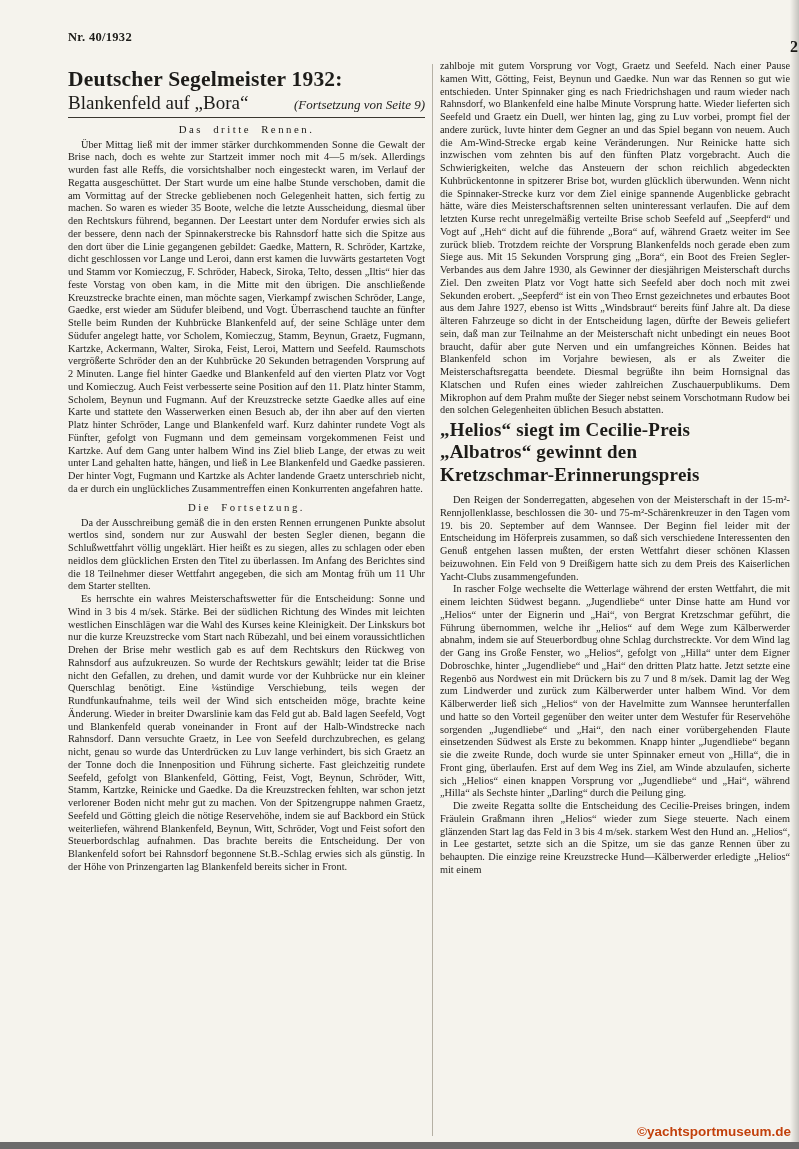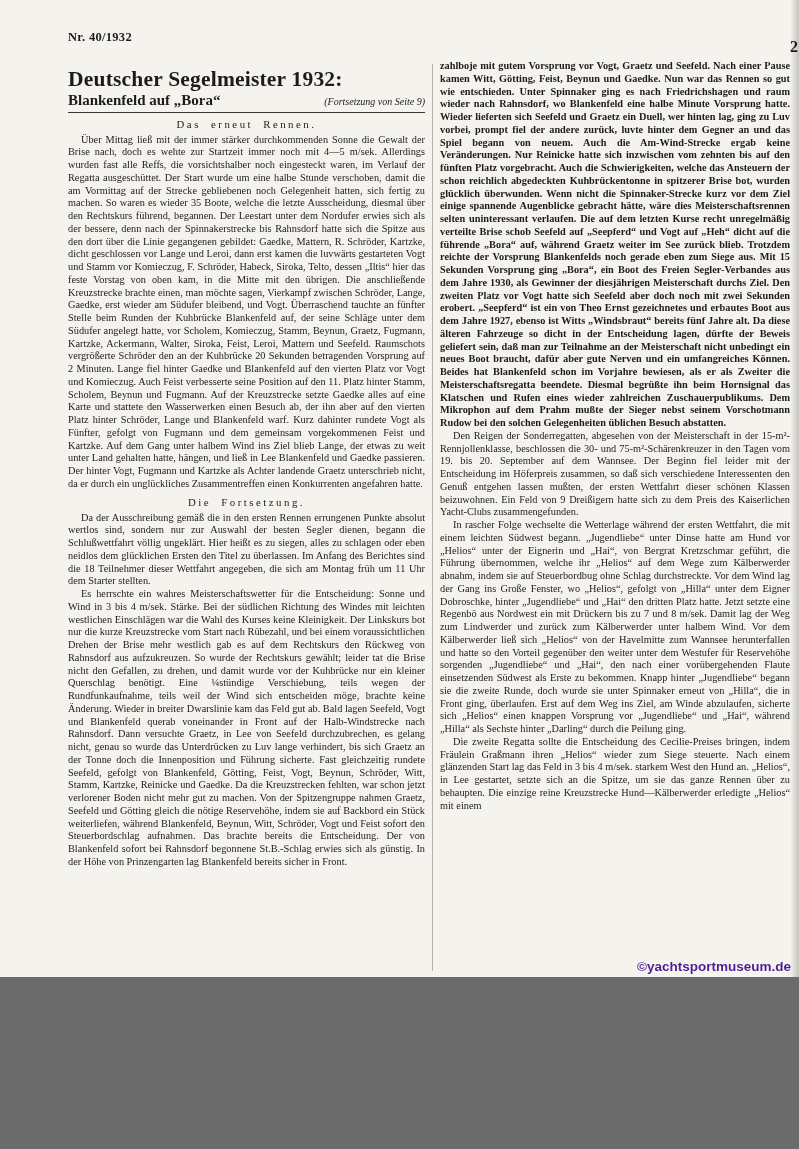--- a/index.html
+++ b/index.html
@@ -1,18 +1,18 @@
 <!DOCTYPE html>
 <html lang="de"><head>
 <meta charset="utf-8">
 <style>
   html,body { margin:0; padding:0; background:#6b6b6b; }
   .page {
     position:relative;
-    width:799px; height:977px;
+    width:799px; height:1142px;
     margin:0 auto;
     background:#f5f3ed;
     overflow:hidden;
     font-family:"Liberation Serif", serif;
     color:#1d1c19;
   }
   .edge-shadow {
     position:absolute; top:0; right:0; width:9px; height:100%;
     background:linear-gradient(to right, rgba(0,0,0,0), rgba(0,0,0,0.20));
     pointer-events:none;
@@ -36,56 +36,56 @@
   .article-title {
     margin:8px 0 1px 0;
     font-size:21.5px; font-weight:bold; letter-spacing:0.2px;
     line-height:1.05;
   }
   .subtitle-row {
     display:flex; justify-content:space-between; align-items:baseline;
     border-bottom:1px solid #3a372f;
     padding-bottom:3px; margin-bottom:4px;
   }
-  .subtitle  { font-weight:bold; font-size:15px; }
-  .cont-note { font-style:italic; font-size:10px;margin-left:10px; }
+  .subtitle  { font-weight:normal; font-size:19px; }
+  .cont-note { font-style:italic; font-size:13px;margin-left:10px; }
 
   .section-heading {
     margin:5px 0 4px 0;
     font-weight:normal; font-size:10.8px;
     letter-spacing:2.5px; word-spacing:5px;
     text-align:center;
   }
 
   p.body {
     margin:0;
     font-size:10.3px; line-height:12.75px;
     text-align:justify;
     text-indent:13px;
     hyphens:auto;
   }
-  p.body.no-indent { text-indent:0;font-weight:bold; }
+  p.body.no-indent { text-indent:0; }
 
   .signature {
     text-align:right; padding-right:46px;
     font-size:10.8px; letter-spacing:2.5px;
     margin:4px 0 12px 0;
   }
 
   .article2-title {
     margin:2px 0 8px 0;
     font-size:19px; font-weight:bold;
     line-height:1.18; letter-spacing:0.2px;
   }
 
   .watermark {
     position:absolute; right:8px; bottom:3px;
     font-family:"Liberation Sans", sans-serif;
     font-size:13.5px; font-weight:bold;
-    color:#4c1d95;
+    color:#c2410c;
     text-shadow:0 0 2px rgba(255,255,255,0.9);
   }
 </style>
 </head>
 <body>
 
 <div class="page">
 
   <span class="issue-number">Nr. 40/1932</span>
   <span class="page-number">2</span>
@@ -94,33 +94,38 @@
 
     <div class="col-left">
       <div class="article-head">
         <h1 class="article-title">Deutscher Segelmeister 1932:</h1>
         <div class="subtitle-row">
           <span class="subtitle">Blankenfeld auf „Bora“</span>
           <span class="cont-note">(Fortsetzung von Seite 9)</span>
         </div>
       </div>
 
-      <h3 class="section-heading">Das erneut Rennen.</h3>
+      <h3 class="section-heading">Das dritte Rennen.</h3>
       <p class="body">Über Mittag ließ mit der immer stärker durchkommenden Sonne die Gewalt der Brise nach, doch es wehte zur Startzeit immer noch mit 4—5 m/sek. Allerdings wurden fast alle Reffs, die vorsichtshalber noch eingesteckt waren, im Verlauf der Regatta ausgeschüttet. Der Start wurde um eine halbe Stunde verschoben, damit die am Vormittag auf der Strecke gebliebenen noch Gelegenheit hatten, sich fertig zu machen. So waren es wieder 35 Boote, welche die letzte Ausscheidung, diesmal über den Rechtskurs führend, begannen. Der Leestart unter dem Nordufer erwies sich als der bessere, denn nach der Spinnakerstrecke bis Rahnsdorf hatte sich die Spitze aus den dort über die Linie gegangenen gebildet: Gaedke, Mattern, R. Schröder, Kartzke, dicht geschlossen vor Lange und Leroi, dann erst kamen die luvwärts gestarteten Vogt und Stamm vor Komieczug, F. Schröder, Habeck, Siroka, Telto, dessen „Iltis“ hier das feste Vorstag von oben kam, in die Mitte mit den übrigen. Die anschließende Kreuzstrecke brachte einen, man möchte sagen, Vierkampf zwischen Schröder, Lange, Gaedke, erst wieder am Südufer bleibend, und Vogt. Überraschend tauchte an fünfter Stelle beim Runden der Kuhbrücke Blankenfeld auf, der seine Schläge unter dem Südufer angelegt hatte, vor Scholem, Komieczug, Stamm, Beynun, Graetz, Fugmann, Kartzke, Ackermann, Walter, Siroka, Feist, Leroi, Mattern und Seefeld. Raumschots vergrößerte Schröder den an der Kuhbrücke 20 Sekunden betragenden Vorsprung auf 2 Minuten. Lange fiel hinter Gaedke und Blankenfeld auf den vierten Platz vor Vogt und Komieczug. Auch Feist verbesserte seine Position auf den 11. Platz hinter Stamm, Scholem, Beynun und Fugmann. Auf der Kreuzstrecke setzte Gaedke alles auf eine Karte und stattete den Wasserwerken einen Besuch ab, der ihn aber auf den vierten Platz hinter Schröder, Lange und Blankenfeld warf. Kurz dahinter rundete Vogt als Fünfter, gefolgt von Fugmann und dem gemeinsam vorgekommenen Feist und Kartzke. Auf dem Gang unter halbem Wind ins Ziel blieb Lange, der etwas zu weit unter Land gehalten hatte, hängen, und ließ in Lee Blankenfeld und Gaedke passieren. Der hinter Vogt, Fugmann und Kartzke als Achter landende Graetz unterschrieb nicht, da er durch ein unglückliches Zusammentreffen einen Konkurrenten angefahren hatte.</p>
 
       <h3 class="section-heading">Die Fortsetzung.</h3>
       <p class="body">Da der Ausschreibung gemäß die in den ersten Rennen errungenen Punkte absolut wertlos sind, sondern nur zur Auswahl der besten Segler dienen, begann die Schlußwettfahrt völlig ungeklärt. Hier heißt es zu siegen, alles zu schlagen oder eben neidlos dem glücklichen Ersten den Titel zu überlassen. Im Anfang des Berichtes sind die 18 Teilnehmer dieser Wettfahrt angegeben, die sich am Montag früh um 11 Uhr dem Starter stellten.</p>
       <p class="body">Es herrschte ein wahres Meisterschaftswetter für die Entscheidung: Sonne und Wind in 3 bis 4 m/sek. Stärke. Bei der südlichen Richtung des Windes mit leichten westlichen Einschlägen war die Wahl des Kurses keine Kleinigkeit. Der Linkskurs bot nur die kurze Kreuzstrecke vom Start nach Rübezahl, und bei einem voraussichtlichen Drehen der Brise mehr westlich gab es auf dem Rechtskurs den Rückweg von Rahnsdorf aus aufzukreuzen. So wurde der Rechtskurs gewählt; leider tat die Brise nicht den Gefallen, zu drehen, und damit wurde vor der Kuhbrücke nur ein kleiner Querschlag benötigt. Eine ¼stündige Verschiebung, teils wegen der Rundfunkaufnahme, teils weil der Wind sich entscheiden möge, brachte keine Änderung. Wieder in breiter Dwarslinie kam das Feld gut ab. Bald lagen Seefeld, Vogt und Blankenfeld querab voneinander in Front auf der Halb-Windstrecke nach Rahnsdorf. Dann versuchte Graetz, in Lee von Seefeld durchzubrechen, es gelang nicht, genau so wurde das Unterdrücken zu Luv lange verhindert, bis sich Graetz an der Tonne doch die Innenposition und Führung sicherte. Fast gleichzeitig rundete Seefeld, gefolgt von Blankenfeld, Götting, Feist, Vogt, Beynun, Schröder, Witt, Stamm, Kartzke, Reinicke und Gaedke. Da die Kreuzstrecken fehlten, war schon jetzt verlorener Boden nicht mehr gut zu machen. Von der Spitzengruppe nahmen Graetz, Seefeld und Götting gleich die nötige Reservehöhe, indem sie auf Backbord ein Stück weiterliefen, während Blankenfeld, Beynun, Witt, Schröder, Vogt und Feist sofort den Steuerbordschlag aufnahmen. Das brachte bereits die Entscheidung. Der von Blankenfeld sofort bei Rahnsdorf begonnene St.B.-Schlag erwies sich als günstig. In der Höhe von Prinzengarten lag Blankenfeld bereits sicher in Front.</p>
     </div>
 
     <div class="divider"></div>
 
     <div class="col-right">
       <p class="body no-indent">zahlboje mit gutem Vorsprung vor Vogt, Graetz und Seefeld. Nach einer Pause kamen Witt, Götting, Feist, Beynun und Gaedke. Nun war das Rennen so gut wie entschieden. Unter Spinnaker ging es nach Friedrichshagen und raum wieder nach Rahnsdorf, wo Blankenfeld eine halbe Minute Vorsprung hatte. Wieder lieferten sich Seefeld und Graetz ein Duell, wer hinten lag, ging zu Luv vorbei, prompt fiel der andere zurück, luvte hinter dem Gegner an und das Spiel begann von neuem. Auch die Am-Wind-Strecke ergab keine Veränderungen. Nur Reinicke hatte sich inzwischen vom zehnten bis auf den fünften Platz vorgebracht. Auch die Schwierigkeiten, welche das Ansteuern der schon reichlich abgedeckten Kuhbrückentonne in spitzerer Brise bot, wurden glücklich überwunden. Wenn nicht die Spinnaker-Strecke kurz vor dem Ziel einige spannende Augenblicke gebracht hätte, wäre dies Meisterschaftsrennen selten uninteressant verlaufen. Die auf dem letzten Kurse recht unregelmäßig verteilte Brise schob Seefeld auf „Seepferd“ und Vogt auf „Heh“ dicht auf die führende „Bora“ auf, während Graetz weiter im See zurück blieb. Trotzdem reichte der Vorsprung Blankenfelds noch gerade eben zum Siege aus. Mit 15 Sekunden Vorsprung ging „Bora“, ein Boot des Freien Segler-Verbandes aus dem Jahre 1930, als Gewinner der diesjährigen Meisterschaft durchs Ziel. Den zweiten Platz vor Vogt hatte sich Seefeld aber doch noch mit zwei Sekunden erobert. „Seepferd“ ist ein von Theo Ernst gezeichnetes und erbautes Boot aus dem Jahre 1927, ebenso ist Witts „Windsbraut“ bereits fünf Jahre alt. Da diese älteren Fahrzeuge so dicht in der Entscheidung lagen, dürfte der Beweis geliefert sein, daß man zur Teilnahme an der Meisterschaft nicht unbedingt ein neues Boot braucht, dafür aber gute Nerven und ein umfangreiches Können. Beides hat Blankenfeld schon im Vorjahre bewiesen, als er als Zweiter die Meisterschaftsregatta beendete. Diesmal begrüßte ihn beim Hornsignal das Klatschen und Rufen eines wieder zahlreichen Zuschauerpublikums. Dem Mikrophon auf dem Prahm mußte der Sieger nebst seinem Vorschotmann Rudow bei den solchen Gelegenheiten üblichen Besuch abstatten.</p>
 
+      <h2 class="article2-title">
+        <span>„Helios“ siegt im Cecilie-Preis</span><br>
+        <span>„Albatros“ gewinnt den</span><br>
+        <span>Kretzschmar-Erinnerungspreis</span>
+      </h2>
 
       <p class="body">Den Reigen der Sonderregatten, abgesehen von der Meisterschaft in der 15-m²-Rennjollenklasse, beschlossen die 30- und 75-m²-Schärenkreuzer in den Tagen vom 19. bis 20. September auf dem Wannsee. Der Beginn fiel leider mit der Entscheidung im Höferpreis zusammen, so daß sich verschiedene Interessenten den Genuß entgehen lassen mußten, der ersten Wettfahrt dieser schönen Klassen beizuwohnen. Ein Feld von 9 Dreißigern hatte sich zu dem Preis des Kaiserlichen Yacht-Clubs zusammengefunden.</p>
       <p class="body">In rascher Folge wechselte die Wetterlage während der ersten Wettfahrt, die mit einem leichten Südwest begann. „Jugendliebe“ unter Dinse hatte am Hund vor „Helios“ unter der Eignerin und „Hai“, von Bergrat Kretzschmar geführt, die Führung übernommen, welche ihr „Helios“ auf dem Wege zum Kälberwerder abnahm, indem sie auf Steuerbordbug ohne Schlag durchstreckte. Vor dem Wind lag der Gang ins Große Fenster, wo „Helios“, gefolgt von „Hilla“ unter dem Eigner Dobroschke, hinter „Jugendliebe“ und „Hai“ den dritten Platz hatte. Jetzt setzte eine Regenbö aus Nordwest ein mit Drückern bis zu 7 und 8 m/sek. Damit lag der Weg zum Lindwerder und zurück zum Kälberwerder unter halbem Wind. Vor dem Kälberwerder ließ sich „Helios“ von der Havelmitte zum Wannsee herunterfallen und hatte so den Vorteil gegenüber den weiter unter dem Westufer für Reservehöhe sorgenden „Jugendliebe“ und „Hai“, den nach einer vorübergehenden Flaute einsetzenden Südwest als Erste zu bekommen. Knapp hinter „Jugendliebe“ begann sie die zweite Runde, doch wurde sie unter Spinnaker erneut von „Hilla“, die in Front ging, überlaufen. Erst auf dem Weg ins Ziel, am Winde abzulaufen, sicherte sich „Helios“ einen knappen Vorsprung vor „Jugendliebe“ und „Hai“, während „Hilla“ als Sechste hinter „Darling“ durch die Peilung ging.</p>
       <p class="body">Die zweite Regatta sollte die Entscheidung des Cecilie-Preises bringen, indem Fräulein Graßmann ihren „Helios“ wieder zum Siege steuerte. Nach einem glänzenden Start lag das Feld in 3 bis 4 m/sek. starkem West den Hund an. „Helios“, in Lee gestartet, setzte sich an die Spitze, um sie das ganze Rennen über zu behaupten. Die einzige reine Kreuzstrecke Hund—Kälberwerder erledigte „Helios“ mit einem</p>
     </div>
 
   </div>
 
   <div class="watermark">©yachtsportmuseum.de</div>
   <div class="edge-shadow"></div>

